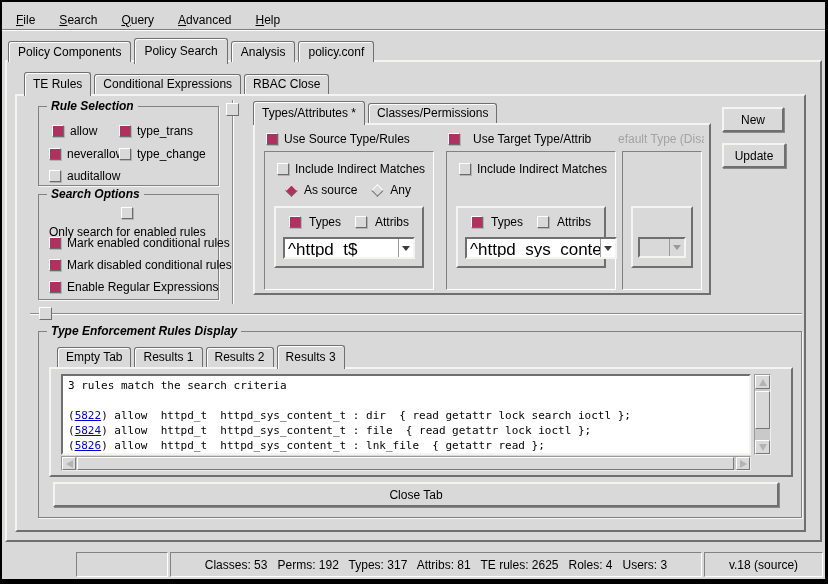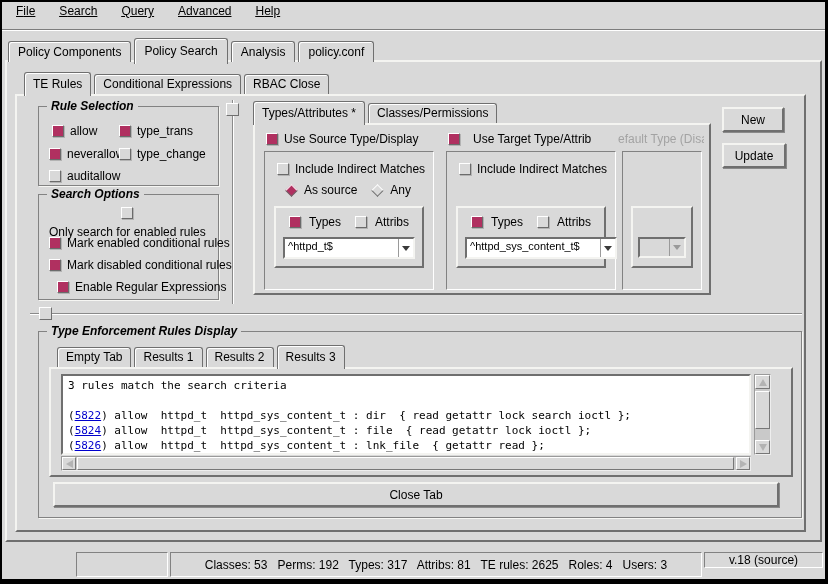--- a/index.html
+++ b/index.html
@@ -11,22 +11,22 @@
     border:solid #000; border-width:2px 3px 5px 2px; overflow:hidden;
   }
   .abs { position:absolute; }
 
   
   .raised2 { border:2px solid; border-color:#f4f4f1 #6f6f6f #6f6f6f #f4f4f1; background:#d9d9d9; }
   .sunken2 { border:2px solid; border-color:#6f6f6f #f4f4f1 #f4f4f1 #6f6f6f; }
   .sunken1 { border:1px solid; border-color:#828282 #ffffff #ffffff #828282; }
 
   
-  .menubar { left:0; top:0; width:100%; height:28px; display:flex; align-items:flex-start; gap:16px;
-    padding-left:10px; border-bottom:1px solid #7d7d7d; box-shadow:0 1px 0 #ffffff; background:#d9d9d9;text-decoration:underline; }
+  .menubar { left:0; top:0; width:100%; height:28px; display:flex; align-items:flex-end; gap:16px;
+    padding-left:10px; border-bottom:1px solid #7d7d7d; box-shadow:0 1px 0 #ffffff; background:#d9d9d9; }
   .menu-item { padding:2px 4px; white-space:nowrap; cursor:default; }
 
   
   .tabrow { display:flex; align-items:flex-end; gap:3px; }
   .tab { height:21px; line-height:20px; padding:0 9px; background:#d9d9d9; white-space:nowrap;
     border:1px solid #6f6f6f; border-bottom:none; border-radius:3px 3px 0 0;
     box-shadow:inset 1px 1px 0 #ffffff; position:relative; z-index:4; cursor:default; }
   .tab.active { height:26px; line-height:24px; margin-bottom:-2px; z-index:6; }
   .tabrow.small .tab { height:20px; line-height:19px; padding:0 8px; }
   .tabrow.small .tab.active { height:24px; line-height:22px; margin-bottom:-2px; }
@@ -42,21 +42,21 @@
     border:1px solid; border-color:#ffffff #6b6b6b #6b6b6b #ffffff; box-shadow:1px 1px 0 rgba(110,110,110,.35); }
   .ind.on { background:#b03060; }
   .cl { white-space:nowrap; }
   .radio-item { display:flex; align-items:center; gap:8px; cursor:default; }
   .rind { width:9px; height:9px; transform:rotate(45deg); background:#d9d9d9;
     border:1px solid; border-color:#ffffff #6b6b6b #6b6b6b #ffffff; }
   .rind.on { background:#b03060; }
 
   
   .combo { position:absolute; display:flex; background:#fff; border:2px solid; border-color:#6f6f6f #f4f4f1 #f4f4f1 #6f6f6f; }
-  .combo .cval { flex:1; padding:1px 3px; font-size:11px; white-space:nowrap; overflow:hidden; }
+  .combo .cval { flex:1; padding:1px 3px; font-size:17px; white-space:nowrap; overflow:hidden; }
   .combo .carrow { flex:0 0 15px; display:flex; align-items:center; justify-content:center; border-left:1px solid #9a9a9a; }
   .combo.disabled { background:#d9d9d9; }
   .tri { width:0; height:0; border-style:solid; }
   .tri-combo { border-width:5px 4px 0 4px; border-color:#3a3a3a transparent transparent transparent; }
   .tri-combo.dis { border-color:#9a9a9a transparent transparent transparent; }
 
   
   .btn { position:absolute; display:flex; align-items:center; justify-content:center;
     background:#d9d9d9; border:2px solid; border-color:#f4f4f1 #6f6f6f #6f6f6f #f4f4f1;
     box-shadow:1px 1px 0 #8a8a8a; cursor:default; white-space:nowrap; }
@@ -147,38 +147,38 @@
       <span class="cl">Only search for enabled rules</span>
     </div>
     <div class="cb" style="left:10px; top:41px;">
       <span class="ind on"></span>
       <span class="cl">Mark enabled conditional rules</span>
     </div>
     <div class="cb" style="left:10px; top:63px;">
       <span class="ind on"></span>
       <span class="cl">Mark disabled conditional rules</span>
     </div>
-    <div class="cb" style="left:10px; top:85px;margin-left:8px;">
+    <div class="cb" style="left:10px; top:85px;">
       <span class="ind on"></span>
       <span class="cl">Enable Regular Expressions</span>
     </div>
   </div>
 
   <div class="abs sash-v" style="left:230px; top:98px; height:204px; z-index:2;"></div>
   <div class="abs sash-handle" style="left:224px; top:101px; z-index:3;"></div>
 
   <div class="abs tabrow small" style="left:251px; top:97px; height:24px; z-index:5;">
     <div class="tab active">Types/Attributes *</div>
     <div class="tab">Classes/Permissions</div>
   </div>
   <div class="abs raised2" style="left:251px; top:121px; width:458px; height:172px; z-index:2;"></div>
 
   <div class="cb" style="left:264px; top:130px; z-index:4;">
     <span class="ind on"></span>
-    <span class="cl">Use Source Type/Display</span>
+    <span class="cl">Use Source Type/Rules</span>
   </div>
 
   <div class="abs sunken1" style="left:262px; top:149px; width:170px; height:139px; z-index:3;">
     <div class="cb" style="left:12px; top:10px;">
       <span class="ind"></span>
       <span class="cl">Include Indirect Matches</span>
     </div>
     <div class="abs" style="left:0; top:31px; width:100%; display:flex; justify-content:center; gap:16px;">
       <span class="radio-item">
         <span class="rind on"></span>
@@ -297,17 +297,17 @@
       </div>
     </div>
 
     <div class="btn" style="left:14px; top:150px; width:726px; height:25px;">Close Tab</div>
   </div>
 
   <div class="abs sunken1 statusbox" style="left:74px; top:550px; width:92px; height:25px;"></div>
   <div class="abs sunken1 statusbox" style="left:168px; top:550px; width:532px; height:25px;">
     <span>Classes: 53   Perms: 192   Types: 317   Attribs: 81   TE rules: 2625   Roles: 4   Users: 3</span>
   </div>
-  <div class="abs sunken1 statusbox" style="left:702px; top:550px; width:119px; height:16px;">
+  <div class="abs sunken1 statusbox" style="left:702px; top:550px; width:119px; height:25px;">
     <span>v.18 (source)</span>
   </div>
 
 </div>
 
 </body></html>

